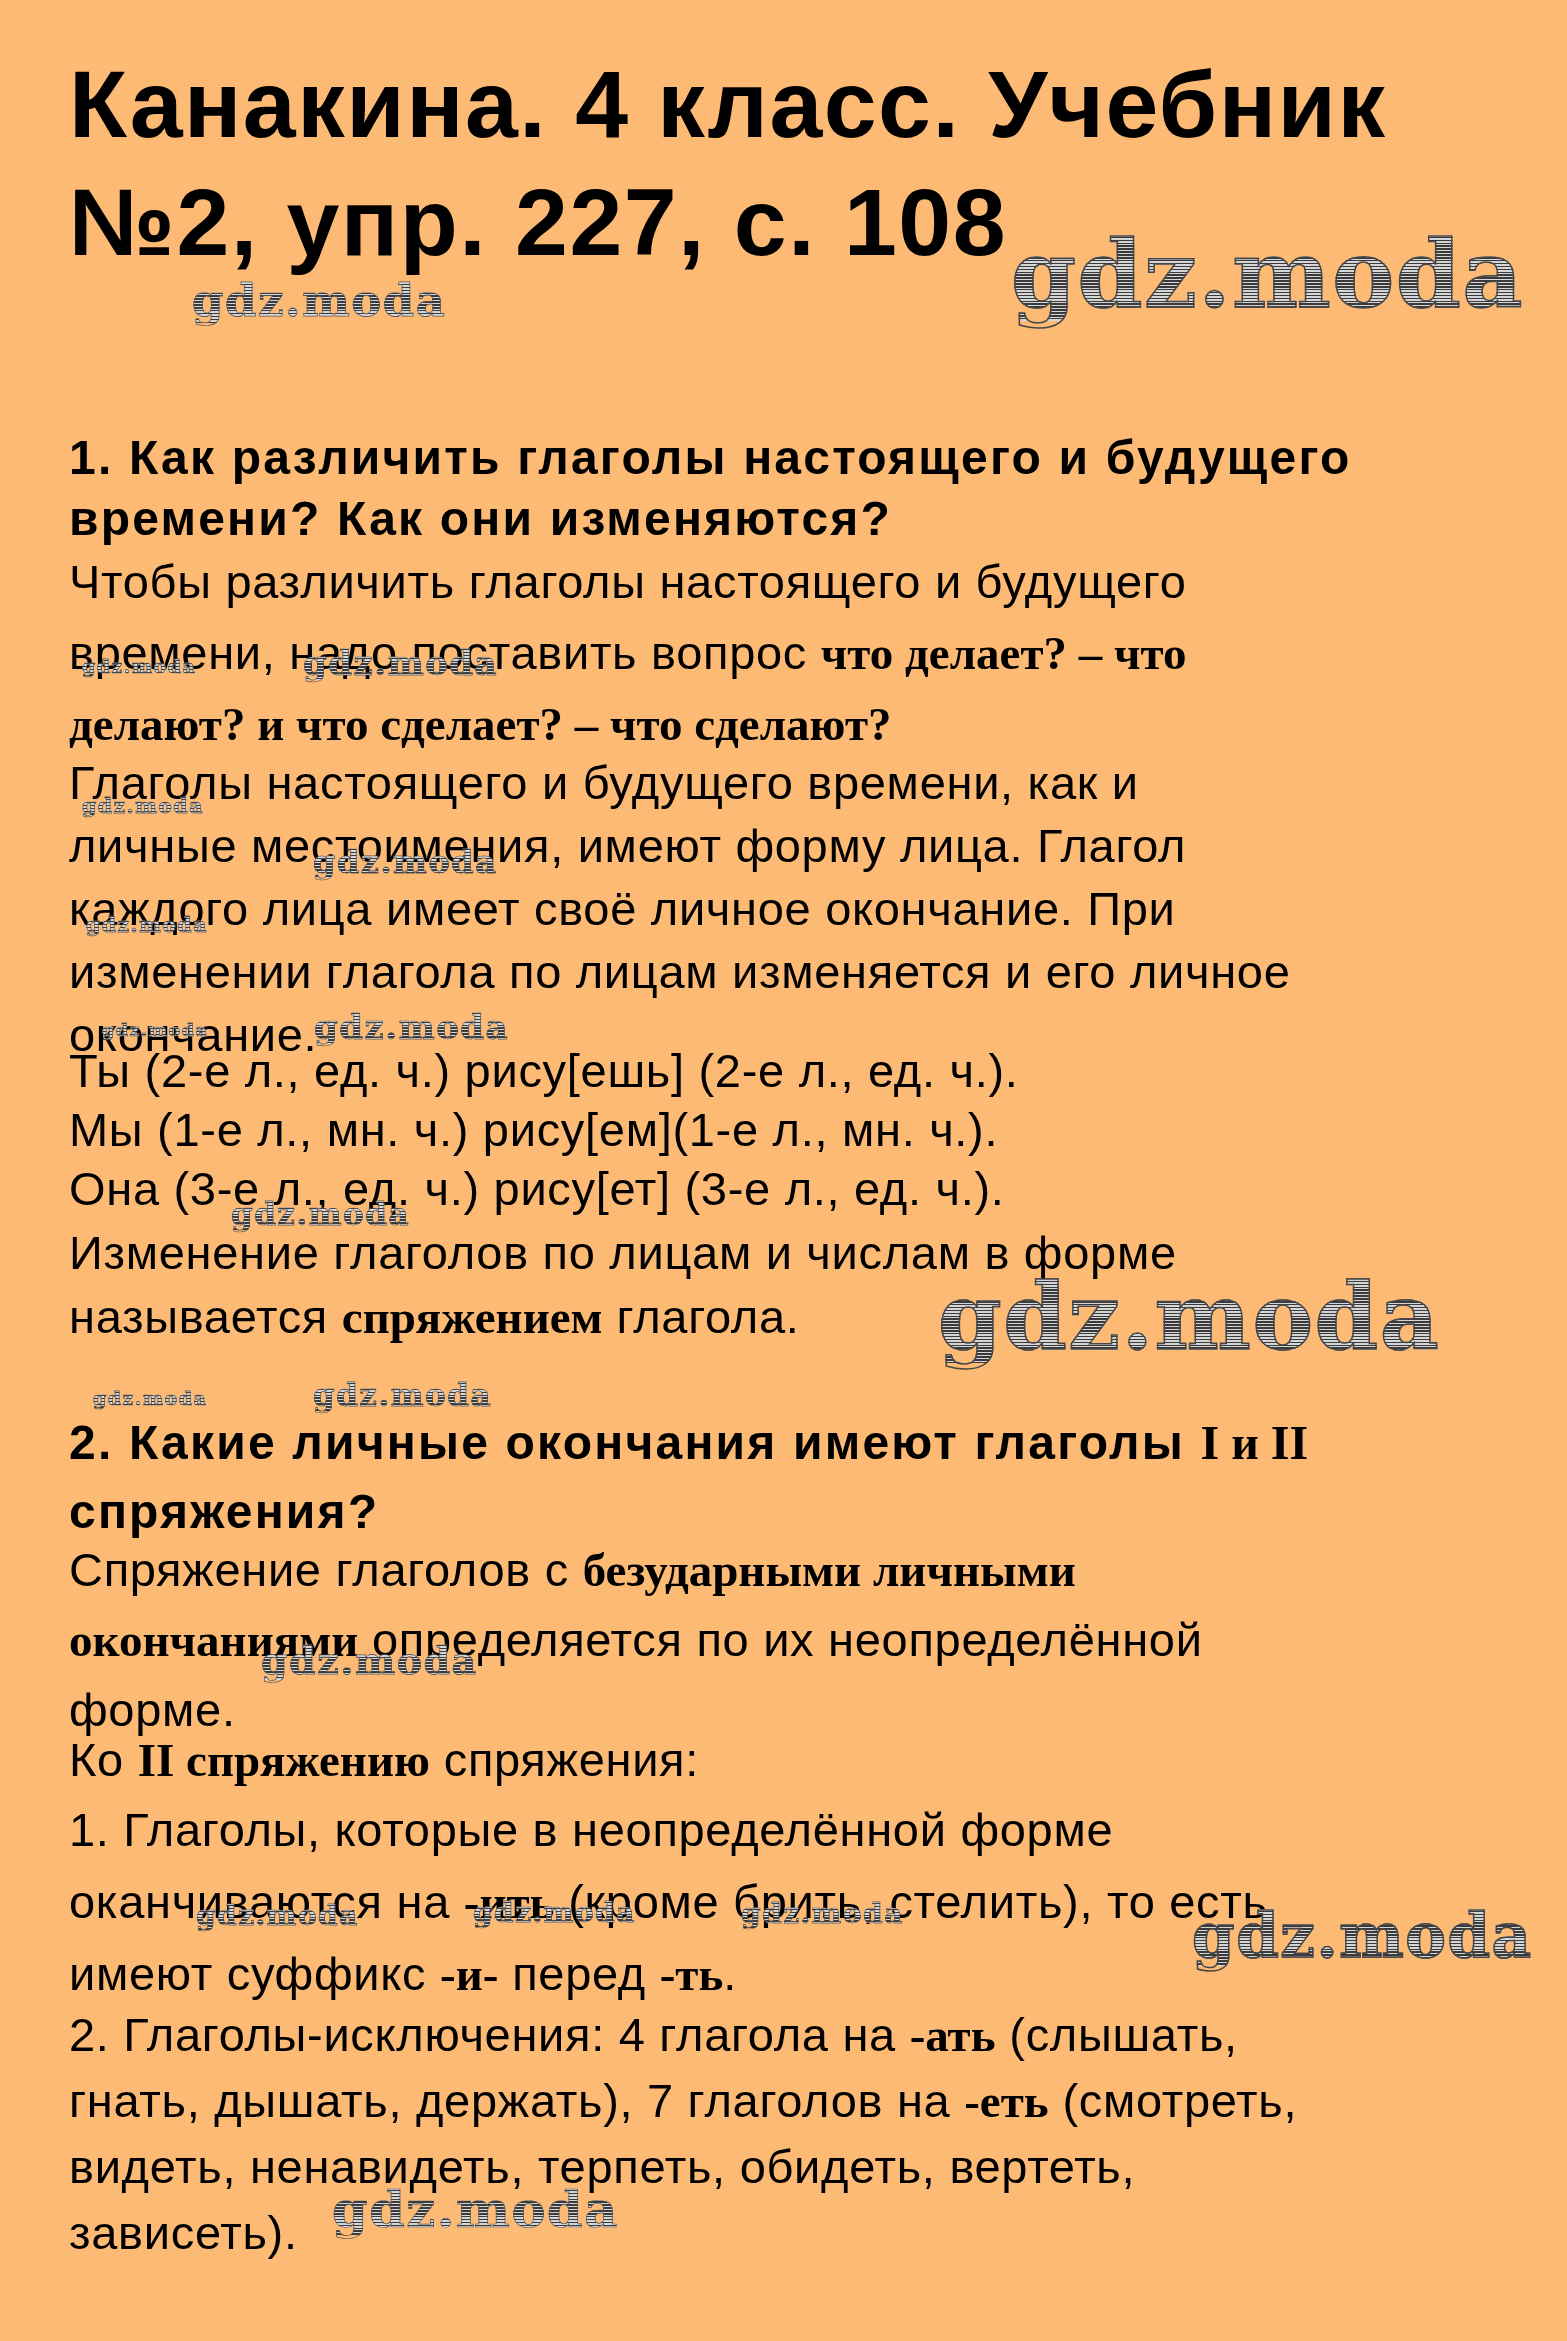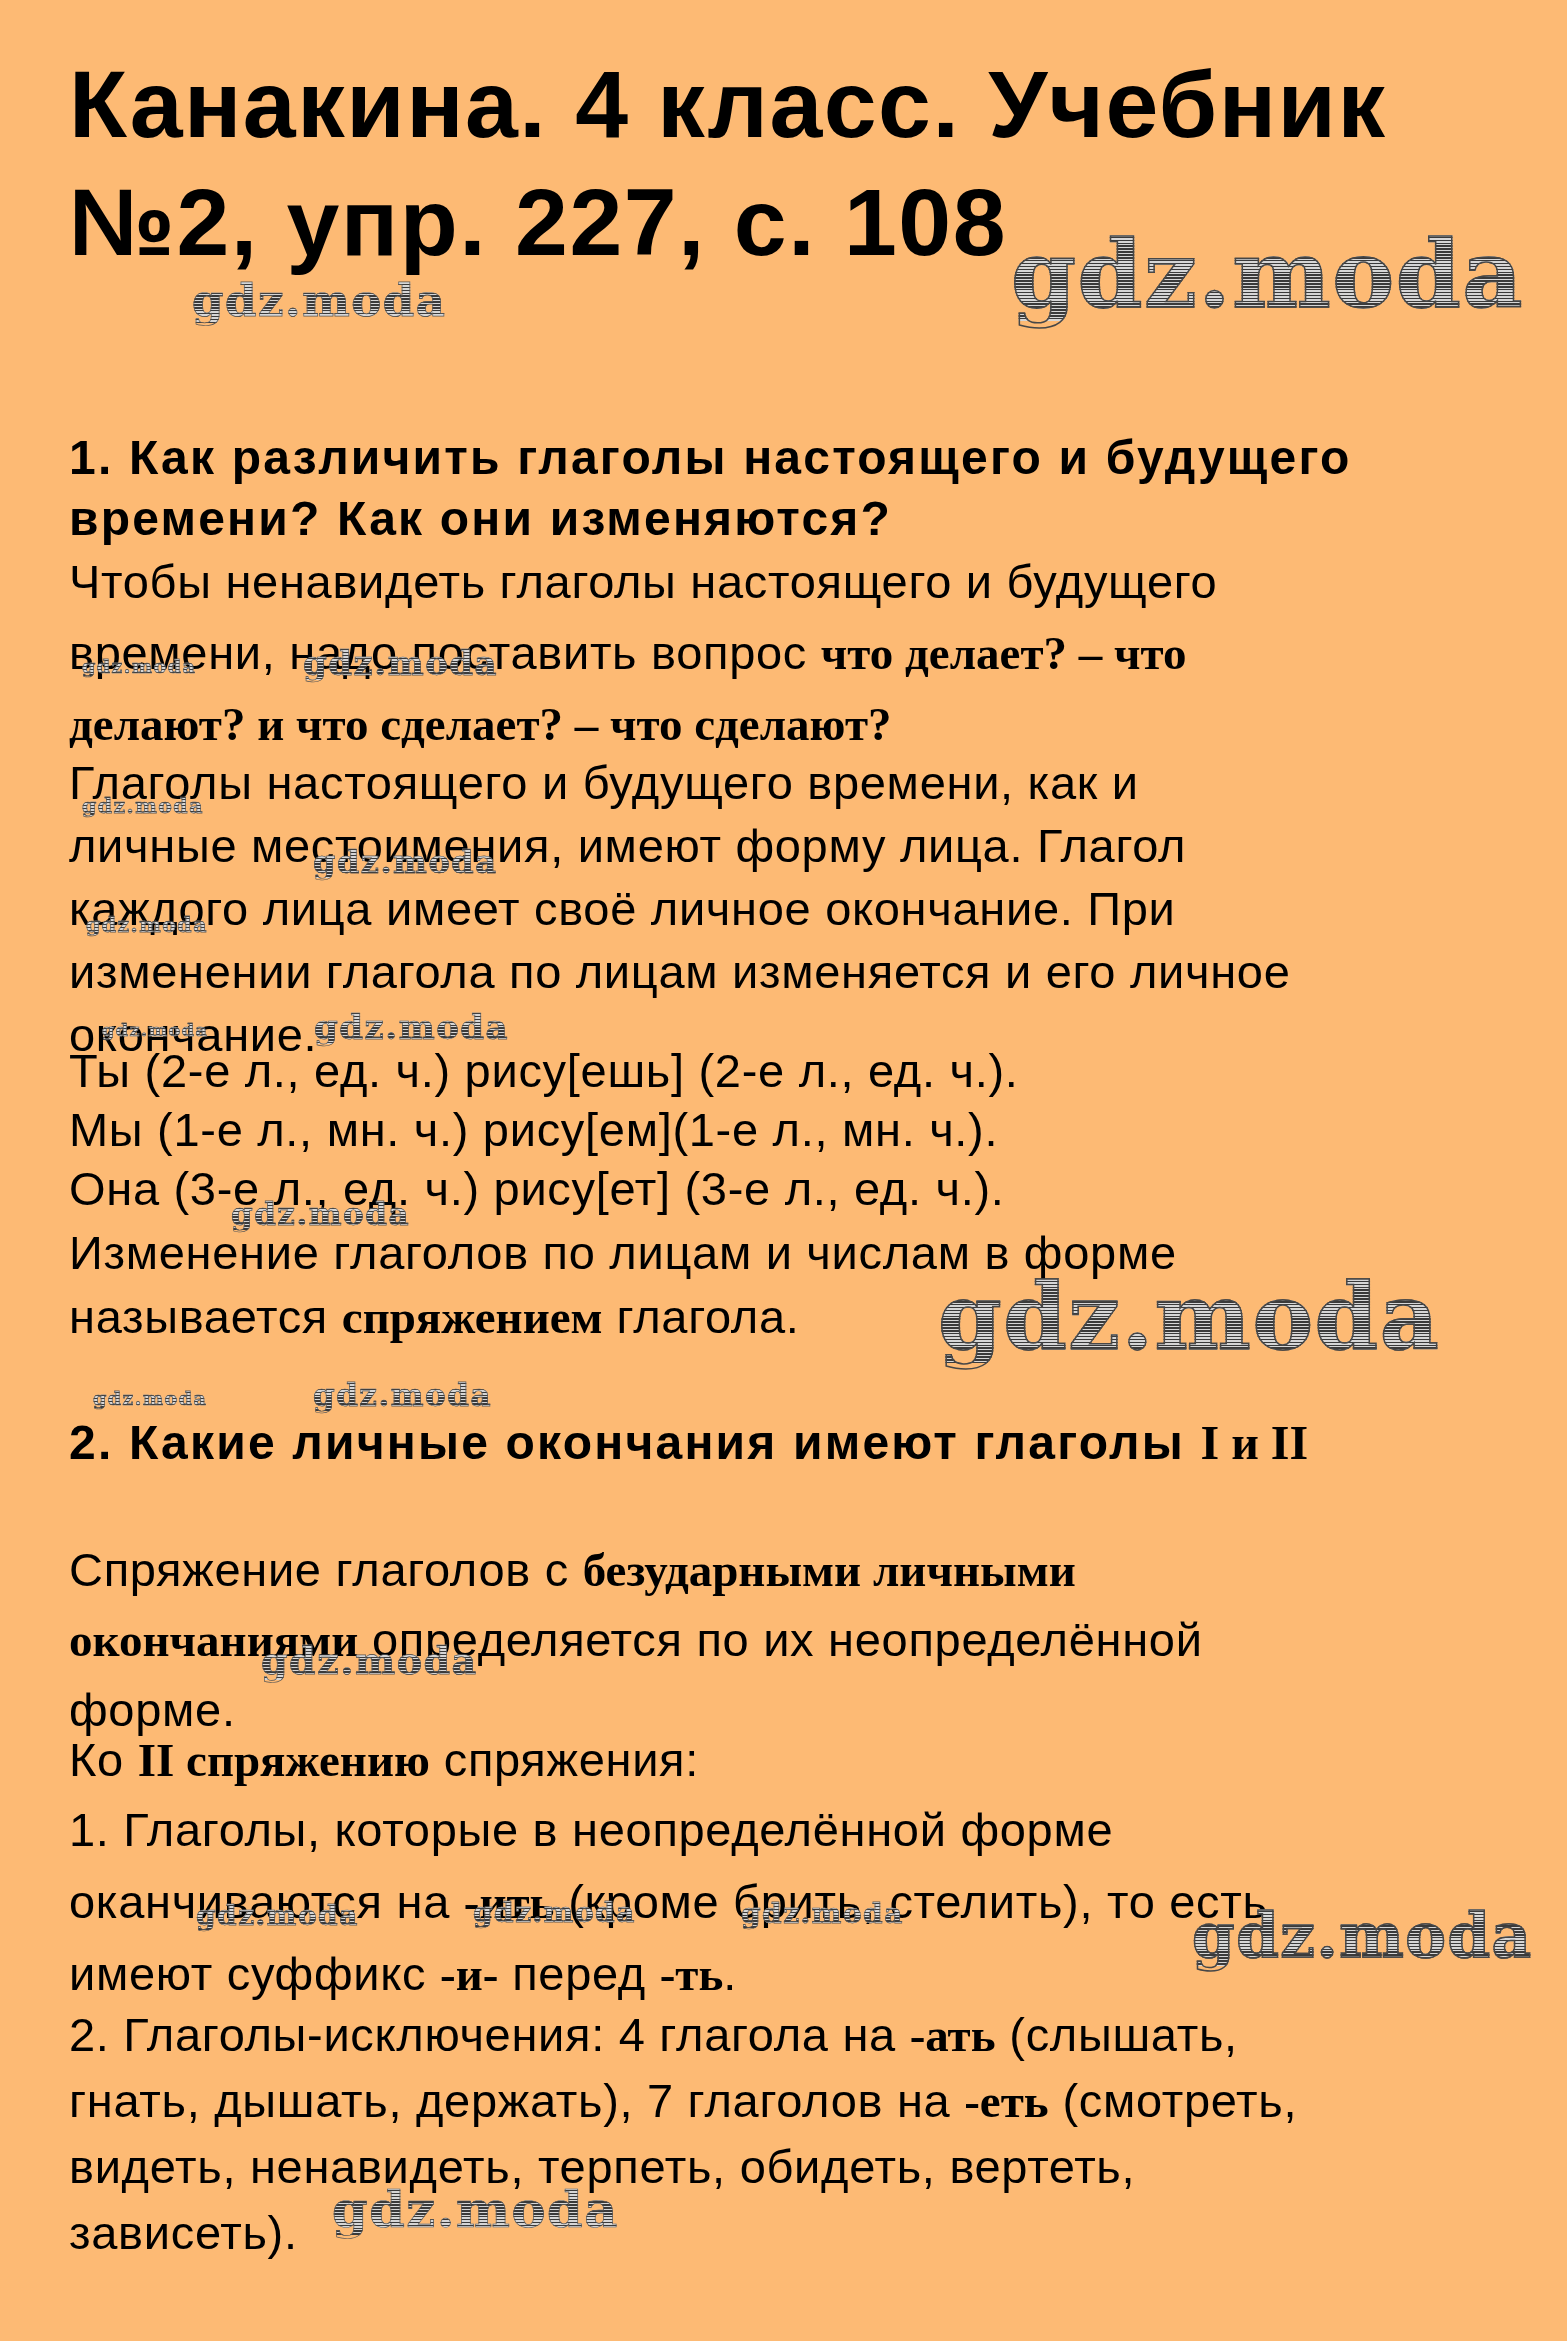--- a/index.html
+++ b/index.html
@@ -95,21 +95,21 @@
     <div class="line">№2, упр. 227, с. 108</div>
   </div>
 
 
   <div class="block heading h1">
     <div class="line">1. Как различить глаголы настоящего и будущего</div>
     <div class="line">времени? Как они изменяются?</div>
   </div>
 
   <div class="block body-text p1">
-    <div class="line">Чтобы ненавидеть глаголы настоящего и будущего</div>
+    <div class="line">Чтобы различить глаголы настоящего и будущего</div>
     <div class="line"><span>времени, надо поставить вопрос </span><span class="bs">что делает? – что</span></div>
     <div class="line bs">делают? и что сделает? – что сделают?</div>
   </div>
 
   <div class="block body-text p2">
     <div class="line">Глаголы настоящего и будущего времени, как и</div>
     <div class="line">личные местоимения, имеют форму лица. Глагол</div>
     <div class="line">каждого лица имеет своё личное окончание. При</div>
     <div class="line">изменении глагола по лицам изменяется и его личное</div>
     <div class="line">окончание.</div>
@@ -121,20 +121,21 @@
     <div class="line">Она (3-е л., ед. ч.) рису[ет] (3-е л., ед. ч.).</div>
   </div>
 
   <div class="block body-text p3">
     <div class="line">Изменение глаголов по лицам и числам в форме</div>
     <div class="line"><span>называется </span><span class="bs">спряжением</span><span> глагола.</span></div>
   </div>
 
   <div class="block heading h2">
     <div class="line"><span>2. Какие личные окончания имеют глаголы </span><span class="bs">I и II</span></div>
+    <div class="line">спряжения?</div>
   </div>
 
   <div class="block body-text p4">
     <div class="line"><span>Спряжение глаголов с </span><span class="bs">безударными личными</span></div>
     <div class="line"><span class="bs">окончаниями</span><span> определяется по их неопределённой</span></div>
     <div class="line">форме.</div>
   </div>
 
   <div class="block body-text p5">
     <div class="line"><span>Ко </span><span class="bs">II спряжению</span><span> спряжения:</span></div>

